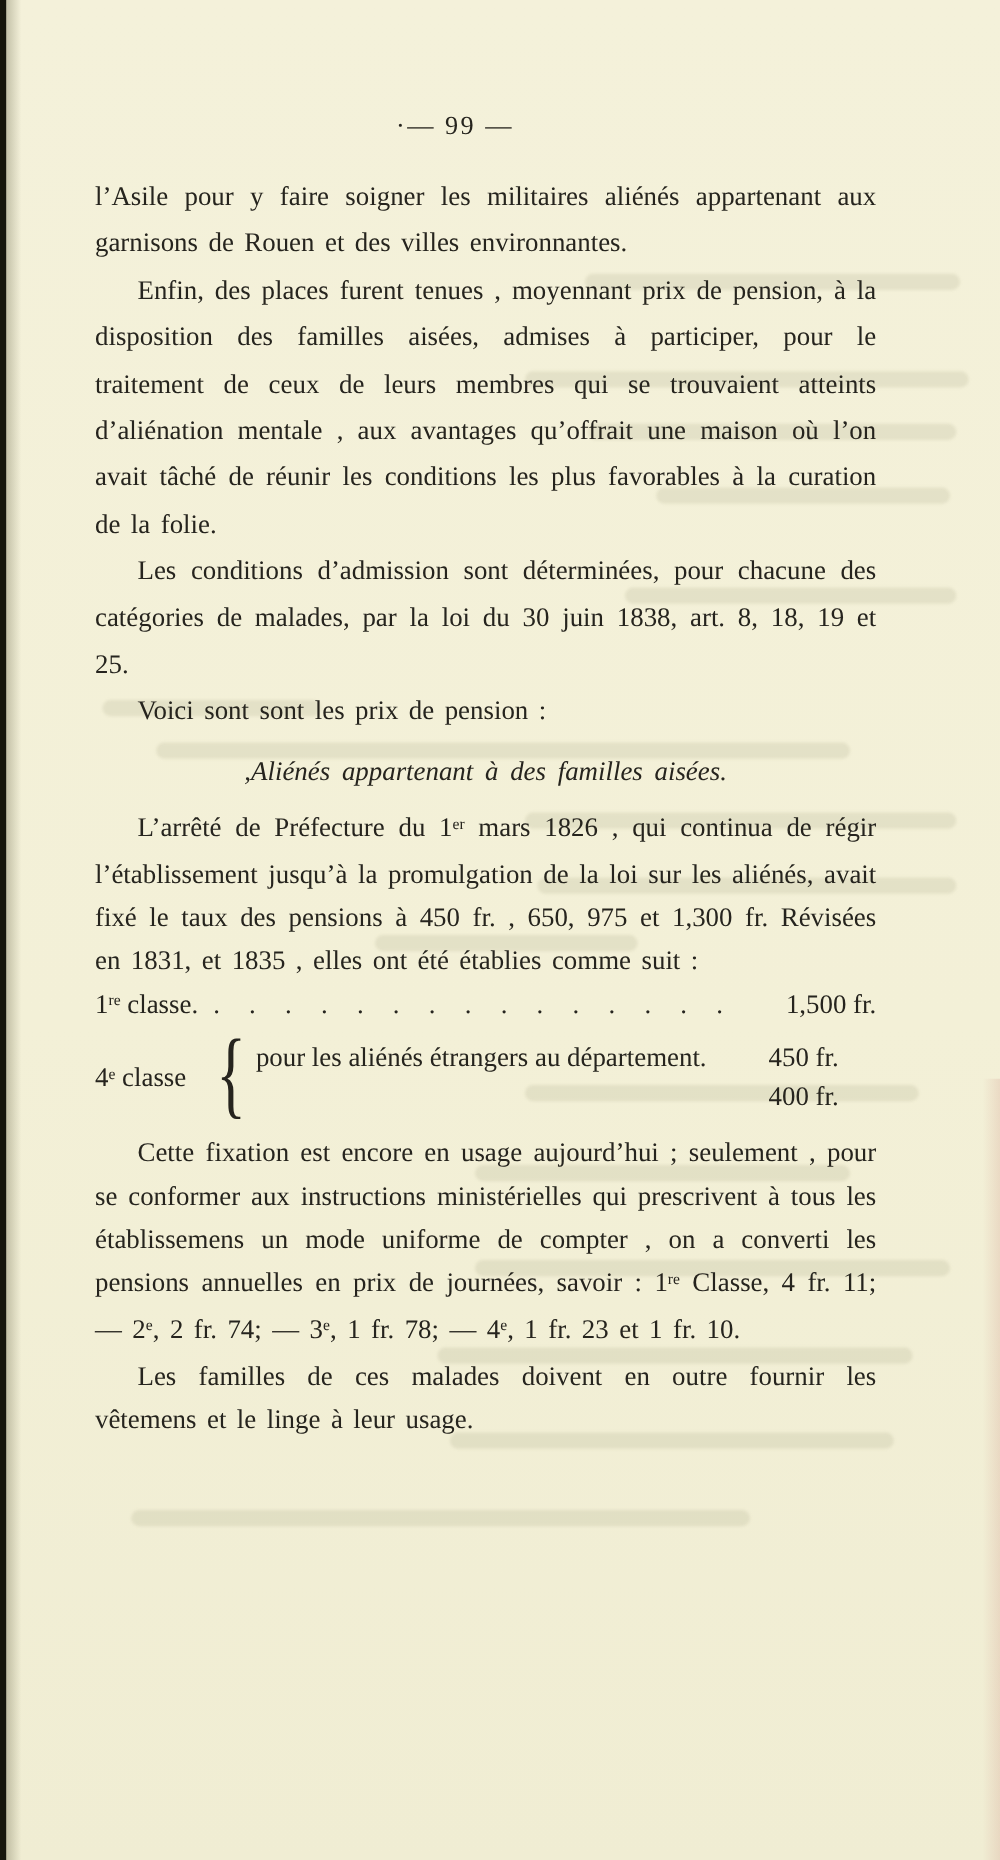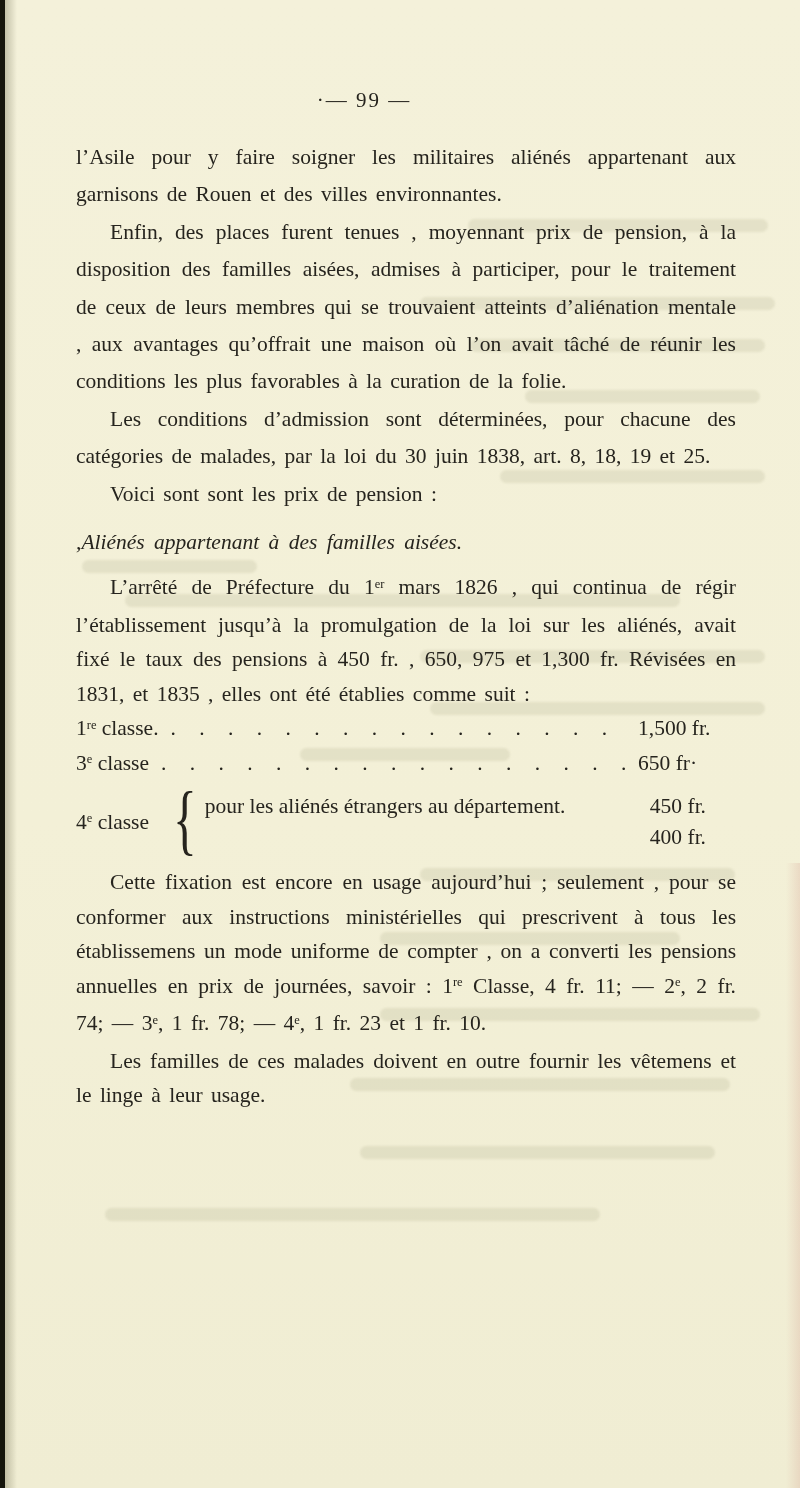--- a/index.html
+++ b/index.html
@@ -29,21 +29,21 @@
     background: linear-gradient(to left, rgba(205,140,130,0.22), rgba(205,140,130,0));
   }
   .ghosts { position: absolute; inset: 0; pointer-events: none; }
   .ghost {
     position: absolute; height: 13px; border-radius: 7px;
     background: rgba(124,121,85,0.13);
     filter: blur(1.3px);
   }
   .content {
     position: relative;
-    padding: 88px 64px 0 76px;
+    padding: 88px 99px 0 76px;
   }
   .page-number {
     text-align: center;
     width: 576px; 
     font-size: 21px;
     letter-spacing: 2px;
     margin: 0 0 25px 0;
   }
   .para {
     font-size: 21.5px;
@@ -57,21 +57,21 @@
   .para.tight { line-height: 34.5px; }
   sup {
     font-size: 0.58em;
     vertical-align: baseline;
     position: relative;
     top: -0.5em;
     letter-spacing: 0;
   }
   .section-heading {
     font-style: italic;
-    text-align: left;
+    text-align: center;
     font-size: 21.5px;
     line-height: 30px;
     margin: 14px 0 13px 0;
     word-spacing: 4px;
   }
   .price-list { margin-top: 2px; font-size: 21.5px; }
   .price-row {
     display: flex;
     align-items: baseline;
     line-height: 31.5px;
@@ -80,21 +80,21 @@
   .dot-leader {
     flex: 1;
     overflow: hidden;
     white-space: nowrap;
     margin: 0 10px 0 12px;
   }
   .dot-leader::after {
     content: ". . . . . . . . . . . . . . . . . . . . . . . . . . . . . . . . . . . . . . . .";
     letter-spacing: 9px;
   }
-  .pl-price { min-width: 98px; white-space: nowrap; }
+  .pl-price { min-width: 98px; text-align: right; white-space: nowrap; }
   .class4 {
     display: flex;
     align-items: center;
     margin-top: 5px;
     font-size: 21.5px;
   }
   .c4-label { white-space: nowrap; margin-right: 20px; }
   .c4-brace {
     font-size: 66px;
     line-height: 1;
@@ -149,25 +149,20 @@
     <div class="section-heading">,Aliénés appartenant à des familles aisées.</div>
 
     <p class="para tight">L’arrêté de Préfecture du 1<sup>er</sup> mars 1826 , qui continua de régir l’établissement jusqu’à la promulgation de la loi sur les aliénés, avait fixé le taux des pensions à 450 fr. , 650, 975 et 1,300 fr. Révisées en 1831, et 1835 , elles ont été établies comme suit :</p>
 
     <div class="price-list">
       <div class="price-row">
         <span class="pl-label">1<sup>re</sup> classe.</span>
         <span class="dot-leader"></span>
         <span class="pl-price">1,500 fr.</span>
       </div>
-      <div class="price-row">
-        <span class="pl-label">3<sup>e</sup> classe</span>
-        <span class="dot-leader"></span>
-        <span class="pl-price">650 fr·</span>
-      </div>
 
       <div class="class4">
         <span class="c4-label">4<sup>e</sup> classe</span>
         <span class="c4-brace">{</span>
         <div class="c4-rows">
           <div class="c4-row">
             <span class="c4-text">pour les aliénés étrangers au département.</span>
             <span class="c4-price">450 fr.</span>
           </div>
           <div class="c4-row">

